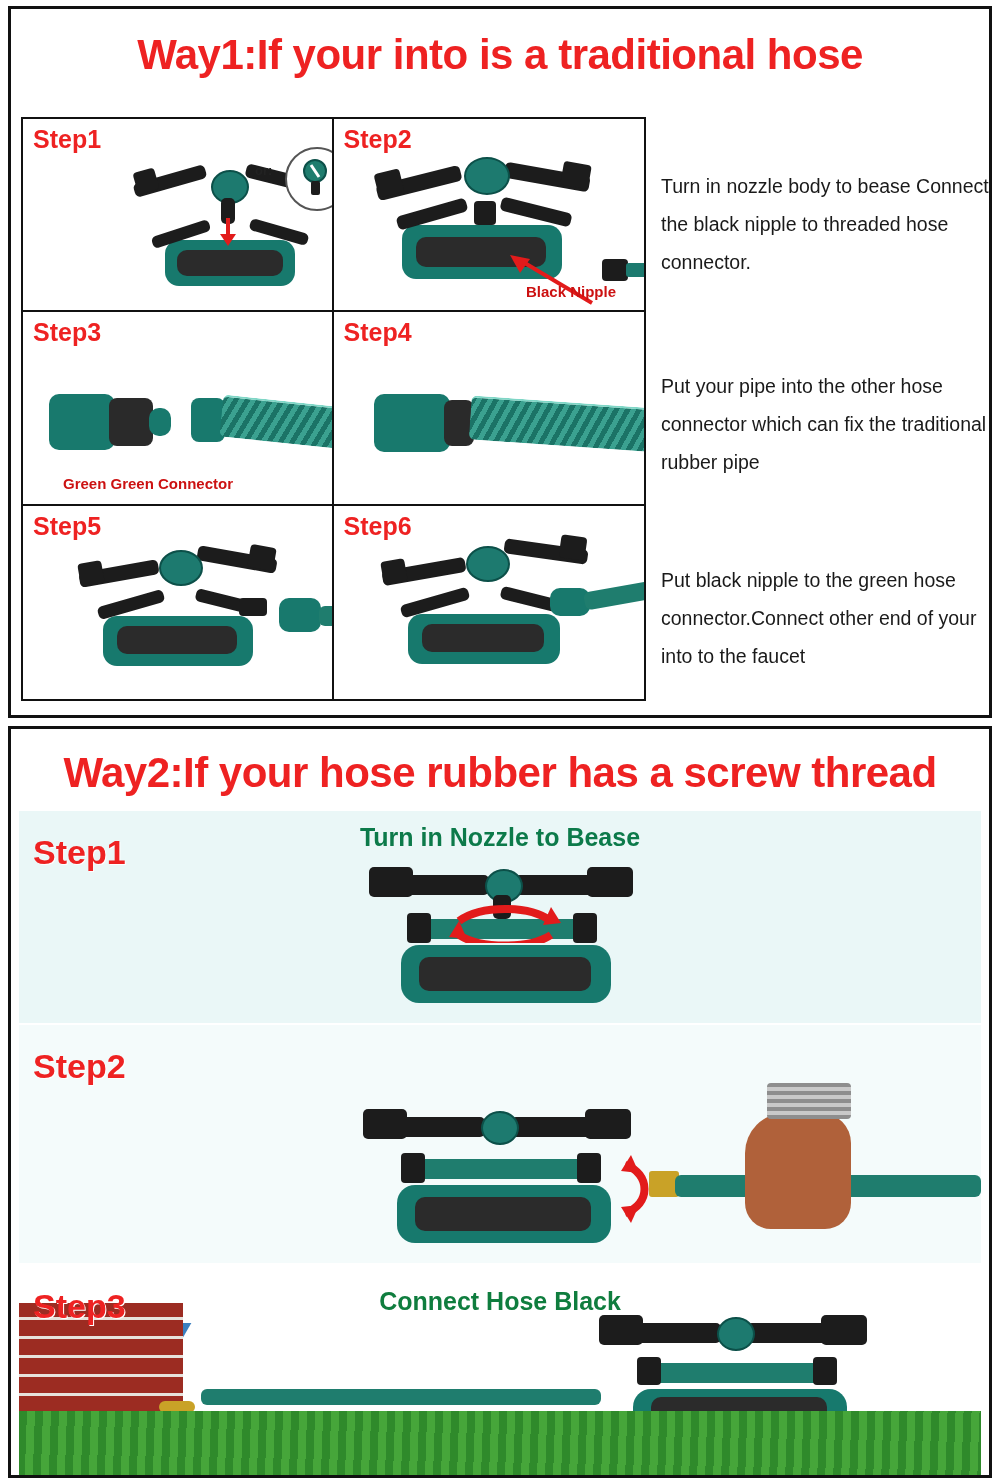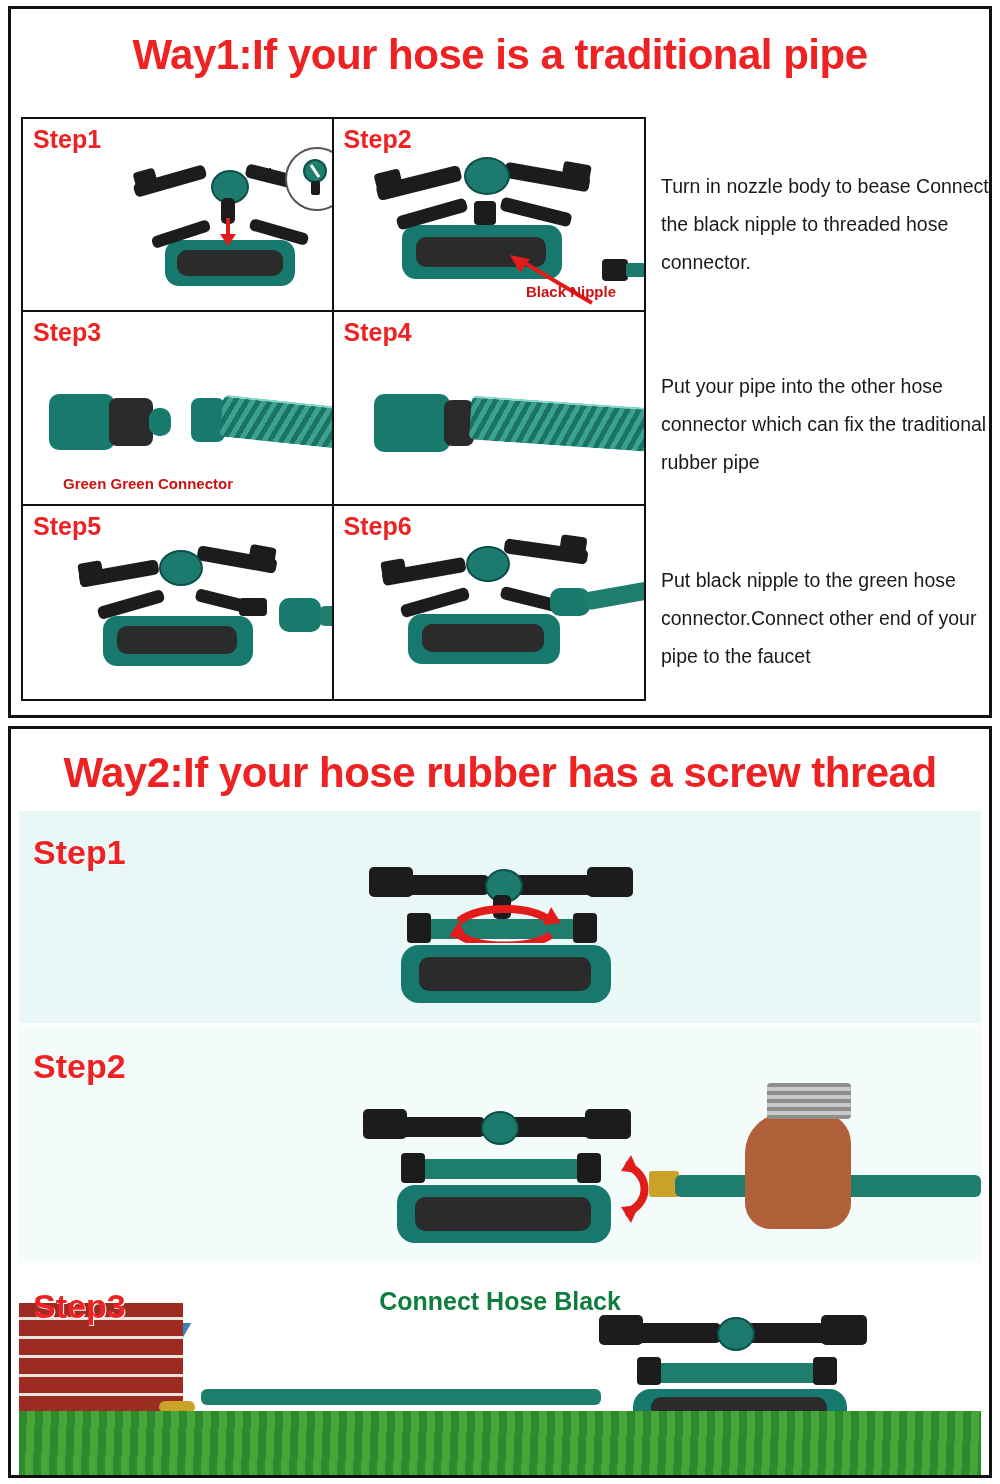--- a/index.html
+++ b/index.html
@@ -265,21 +265,21 @@
     background: #2a2a2a;
     border-radius: 6px;
   }
 </style>
 </head>
 <body>
 
 <div class="page">
 
   <div class="way1-panel">
-    <div class="way1-title">Way1:If your hose is a traditional pipe</div>
+    <div class="way1-title">Way1:If your into is a traditional hose</div>
 
     <div class="grid">
 
       <div class="cell">
         <div class="step-label">Step1</div>
 
         <div class="sprk" style="left:110px;top:35px;width:190px;height:145px;">
           <div class="arm" style="left:0px;top:20px;width:74px;height:14px;transform:rotate(-16deg);"></div>
           <div class="arm" style="left:2px;top:16px;width:22px;height:22px;border-radius:4px;transform:rotate(-16deg);"></div>
           <div class="arm" style="left:112px;top:18px;width:74px;height:14px;transform:rotate(14deg);"></div>
@@ -384,28 +384,29 @@
           <div class="arm" style="left:18px;top:72px;width:70px;height:13px;transform:rotate(-16deg);"></div>
           <div class="arm" style="left:118px;top:70px;width:70px;height:13px;transform:rotate(14deg);"></div>
           <div class="connector" style="left:168px;top:64px;width:40px;height:28px;"></div>
         </div>
         <div class="hose" style="left:250px;top:80px;width:76px;height:18px;transform:rotate(-10deg);"></div>
       </div>
     </div>
 
     <div class="note note1">Turn in nozzle body to bease Connect the black nipple to threaded hose connector.</div>
     <div class="note note2">Put your pipe into the other hose connector which can fix the traditional rubber pipe</div>
-    <div class="note note3">Put black nipple to the green hose connector.Connect other end of your pipe to the faucet</div>
+    <div class="note note3">Put black nipple to the green hose connector.Connect other end of your into to the faucet</div>
   </div>
 
   <div class="way2-panel">
     <div class="way2-title">Way2:If your hose rubber has a screw thread</div>
 
     <div class="w2row w2row1">
       <div class="w2step">Step1</div>
+      <div class="w2head">Turn in Nozzle to Bease</div>
       <div class="sprk" style="left:330px;top:38px;width:300px;height:168px;">
         <div class="arm" style="left:20px;top:26px;width:120px;height:20px;"></div>
         <div class="arm" style="left:20px;top:18px;width:44px;height:30px;border-radius:5px;"></div>
         <div class="arm" style="left:166px;top:26px;width:118px;height:20px;"></div>
         <div class="arm" style="left:238px;top:18px;width:46px;height:30px;border-radius:5px;"></div>
         <div class="hub" style="left:136px;top:20px;width:34px;height:30px;"></div>
         <div class="arm" style="left:144px;top:46px;width:18px;height:24px;"></div>
         <div class="base" style="left:52px;top:96px;width:210px;height:58px;border-radius:18px;"></div>
         <div class="base-pad" style="left:70px;top:108px;width:172px;height:34px;"></div>
         <div class="hose" style="left:68px;top:70px;width:170px;height:20px;border-radius:8px;"></div>

